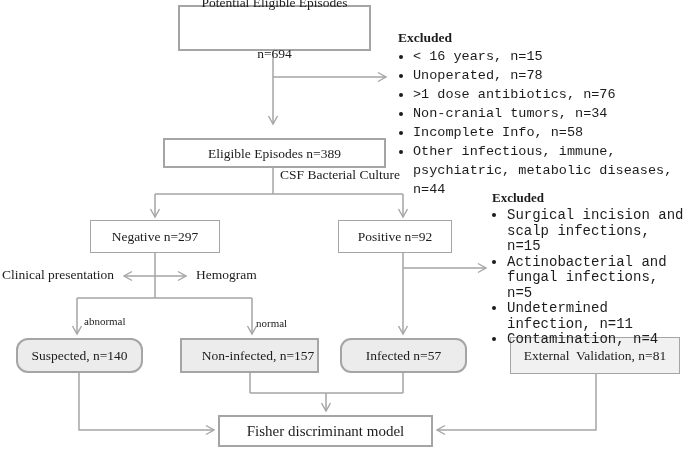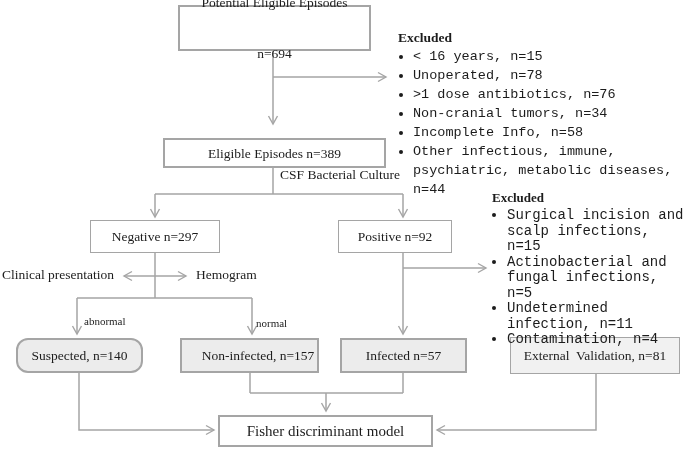--- a/index.html
+++ b/index.html
@@ -86,21 +86,21 @@
   </div>
 
   <div class="node shaded" style="left:16px; top:338px; width:127px; height:35px;border-radius:12px;">
     <span class="lbl">Suspected, n=140</span>
   </div>
 
   <div class="node shaded" style="left:180px; top:338px; width:139px; height:35px;padding-left:17px;">
     <span class="lbl">Non-infected, n=157</span>
   </div>
 
-  <div class="node shaded" style="left:340px; top:338px; width:127px; height:35px;">
+  <div class="node shaded" style="left:340px; top:338px; width:127px; height:35px;border-radius:11px;">
     <span class="lbl">Infected n=57</span>
   </div>
 
   <div class="node ext" style="left:510px; top:337px; width:170px; height:37px;">
     <span class="lbl">External  Validation, n=81</span>
   </div>
 
   <div class="node model" style="left:218px; top:415px; width:215px; height:32px;">
     <span class="lbl">Fisher discriminant model</span>
   </div>

